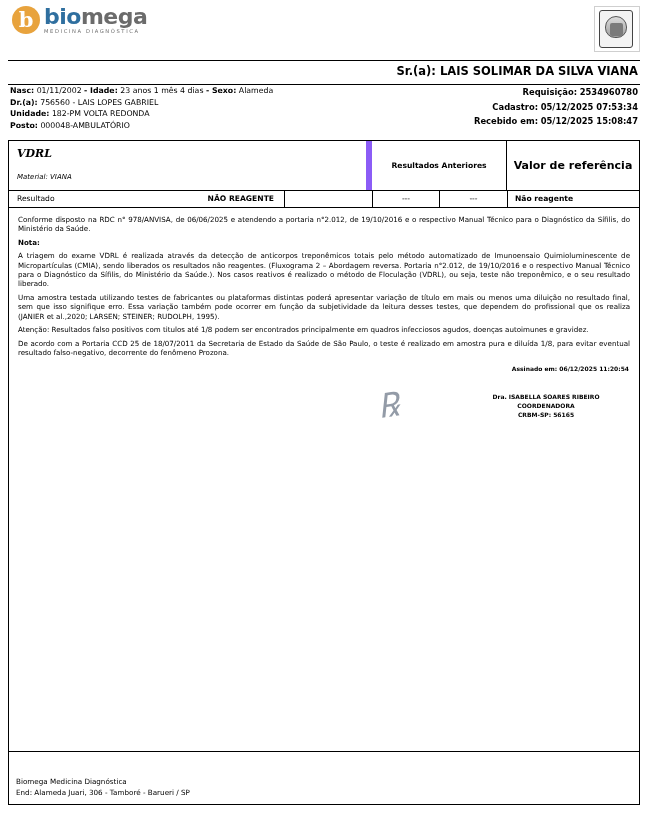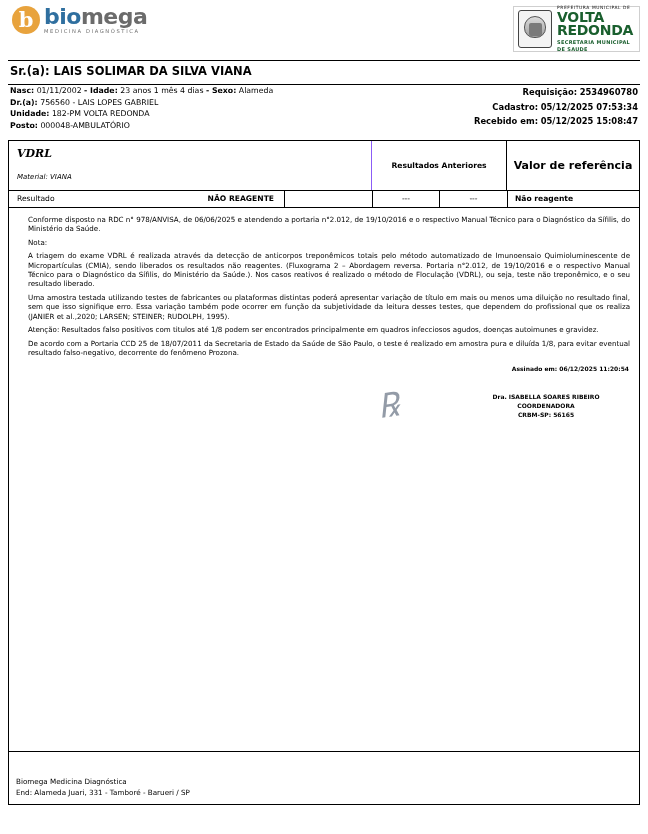--- a/index.html
+++ b/index.html
@@ -106,20 +106,21 @@
     font-size: 5px; font-weight: bold; color: #1a5f2e;
     letter-spacing: 0.3px; margin-top: 2px;
   }
 
   
   .rule { border-top: 1px solid #000; margin: 2px 0 0 0; }
   .patient-name {
     font-size: 11.5px;
     font-weight: bold;
     padding: 3px 2px 4px 2px;
+    text-align: right;
   }
   .patient-grid {
     display: flex;
     justify-content: space-between;
     padding: 0 2px 6px 2px;
   }
   .p-left { font-size: 7.8px; line-height: 1.5; }
   .p-right { font-size: 8.4px; line-height: 1.75; text-align: right; }
   .b { font-weight: bold; }
 
@@ -128,21 +129,21 @@
     border: 1px solid #000;
     margin-top: 2px;
   }
   .exam-head {
     display: flex;
     border-bottom: 1px solid #000;
   }
   .exam-head .c1 {
     flex: 0 0 363px;
     padding: 6px 8px 8px 8px;
-    border-right: 1px solid #8b5cf6;
+    border-right: 6px solid #8b5cf6;
   }
   .exam-title {
     font-family: "DejaVu Serif", serif;
     font-style: italic;
     font-weight: bold;
     font-size: 11px;
     margin-bottom: 12px;
   }
   .exam-meta {
     font-style: italic;
@@ -188,22 +189,22 @@
     display: flex; align-items: center; padding-left: 7px;
     font-weight: bold;
   }
 
   .notes {
     padding: 7px 9px 4px 9px;
     font-size: 7.1px;
     line-height: 1.33;
     text-align: justify;
   }
-  .notes p { margin: 0 0 4px 10px; }
-  .notes .bold { font-weight: normal; }
+  .notes p { margin: 0 0 4px 0; }
+  .notes .bold { font-weight: bold; }
 
   .sign-area {
     position: relative;
     height: 92px;
   }
   .signed-on {
     position: absolute;
     right: 10px; top: 0;
     font-size: 6px;
     font-weight: bold;
@@ -243,27 +244,20 @@
     <div class="logo">
       <div class="logo-mark">b</div>
       <div class="logo-text">
         <div class="logo-bio"><span>bio</span><span class="mega">mega</span></div>
         <div class="logo-sub">MEDICINA DIAGNÓSTICA</div>
       </div>
     </div>
 
     <div class="city-block">
       <div class="brasao"></div>
-      <div class="city-text">
-        <div class="city-pref">PREFEITURA MUNICIPAL DE</div>
-        <div class="city-name1">VOLTA</div>
-        <div class="city-name2">REDONDA</div>
-        <div class="city-dept">SECRETARIA MUNICIPAL</div>
-        <div class="city-dept">DE SAUDE</div>
-      </div>
     </div>
   </div>
 
   <div class="rule"></div>
 
   <div class="patient-name">Sr.(a): LAIS SOLIMAR DA SILVA VIANA</div>
   <div class="rule"></div>
 
   <div class="patient-grid">
     <div class="p-left">
@@ -345,17 +339,17 @@
         <div>COORDENADORA</div>
         <div>CRBM-SP: 56165</div>
       </div>
     </div>
 
     <div class="blank-space"></div>
 
     <div class="footer-sep"></div>
     <div style="padding:5px 7px 6px 7px;font-size:7.2px;line-height:1.45;margin-top:20px;">
       <div>Biomega Medicina Diagnóstica</div>
-      <div>End: Alameda Juari, 331 - Tamboré - Barueri / SP</div>
+      <div>End: Alameda Juari, 306 - Tamboré - Barueri / SP</div>
     </div>
 
   </div>
 </div>
 
 </body></html>

